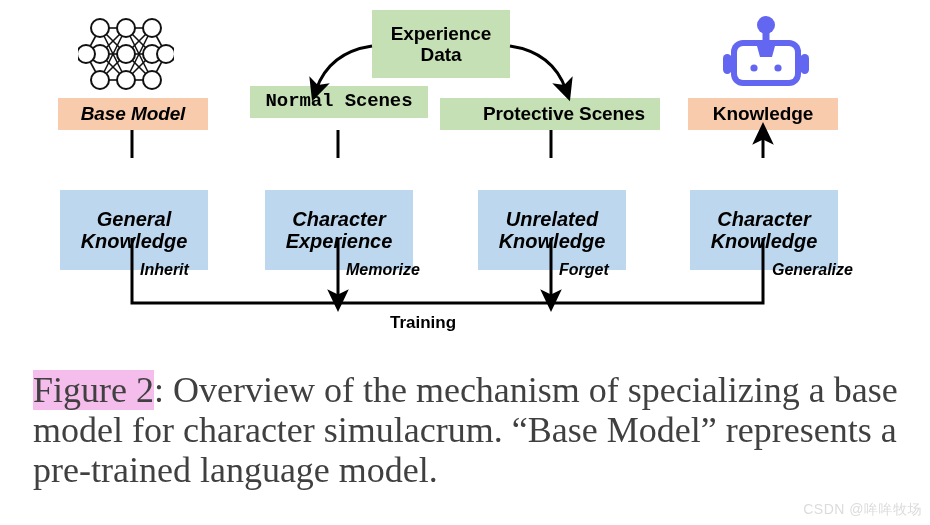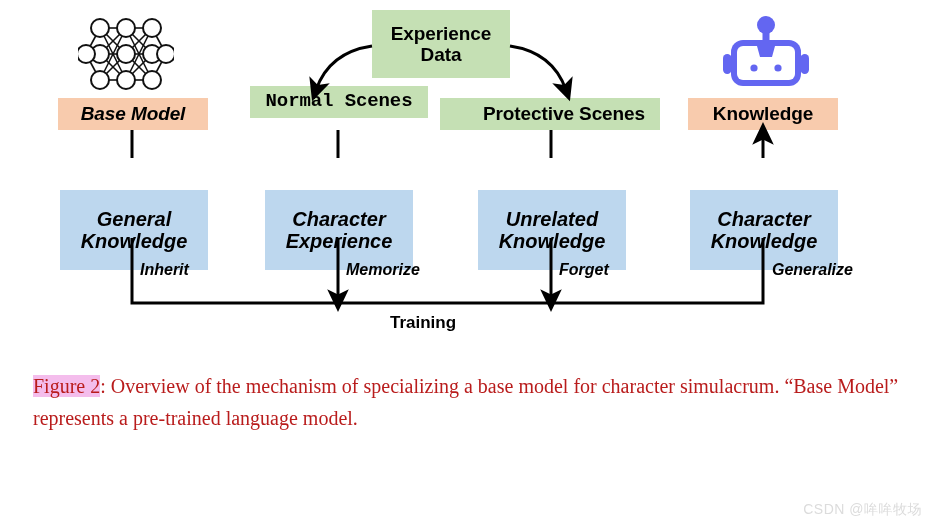--- a/index.html
+++ b/index.html
@@ -49,23 +49,23 @@
 
   svg.overlay { position: absolute; left: 0; top: 0; width: 930px; height: 360px; pointer-events: none; }
   svg.icon { position: absolute; }
 
   
   .caption {
     position: absolute;
     left: 33px; top: 370px;
     width: 880px;
     font-family: "Liberation Serif", serif;
-    font-size: 20px;
-    line-height: 32px;
-    color: #b91c1c;
+    font-size: 36px;
+    line-height: 40px;
+    color: #404040;
   }
   .hl { background: #f4bdec; }
 
   .watermark {
     position: absolute;
     right: 8px; bottom: 6px;
     font-size: 14px;
     color: #dcdcdc;
     font-family: "Liberation Sans", sans-serif;
     letter-spacing: 0.5px;

